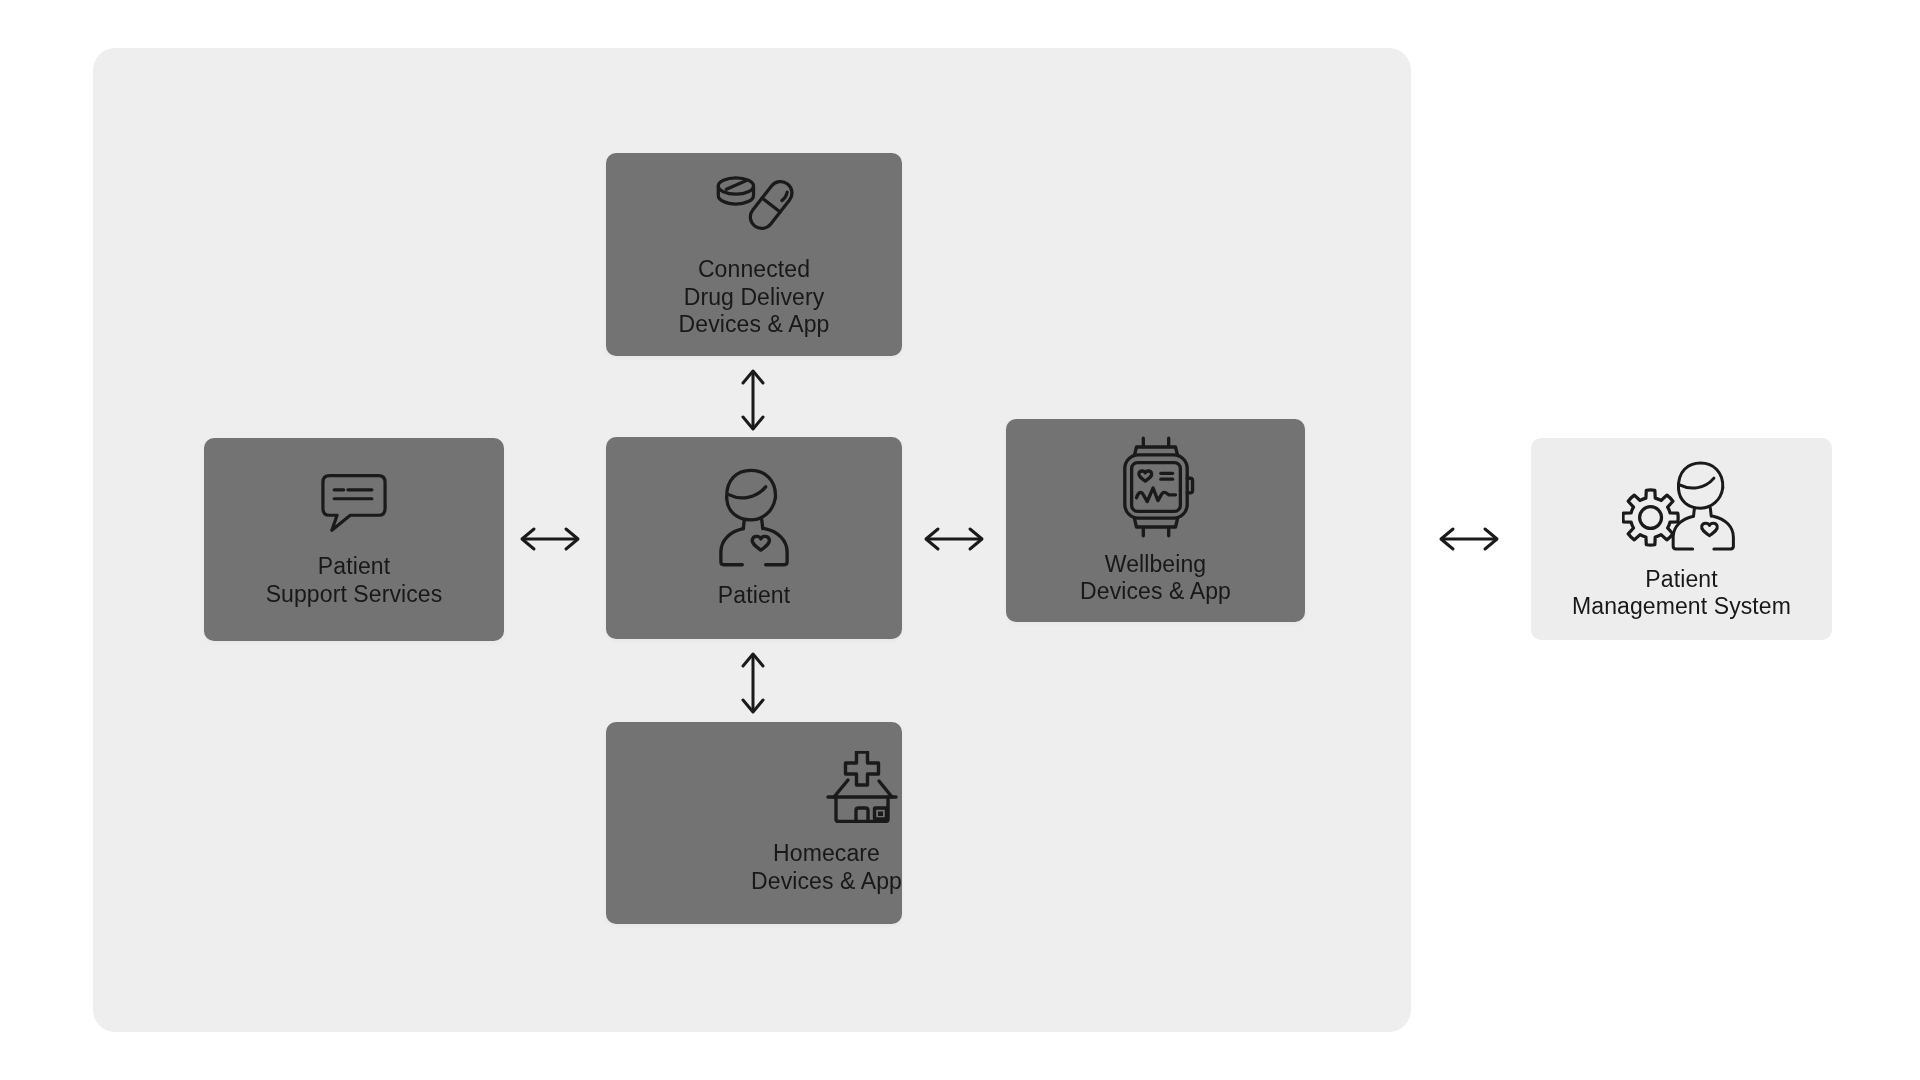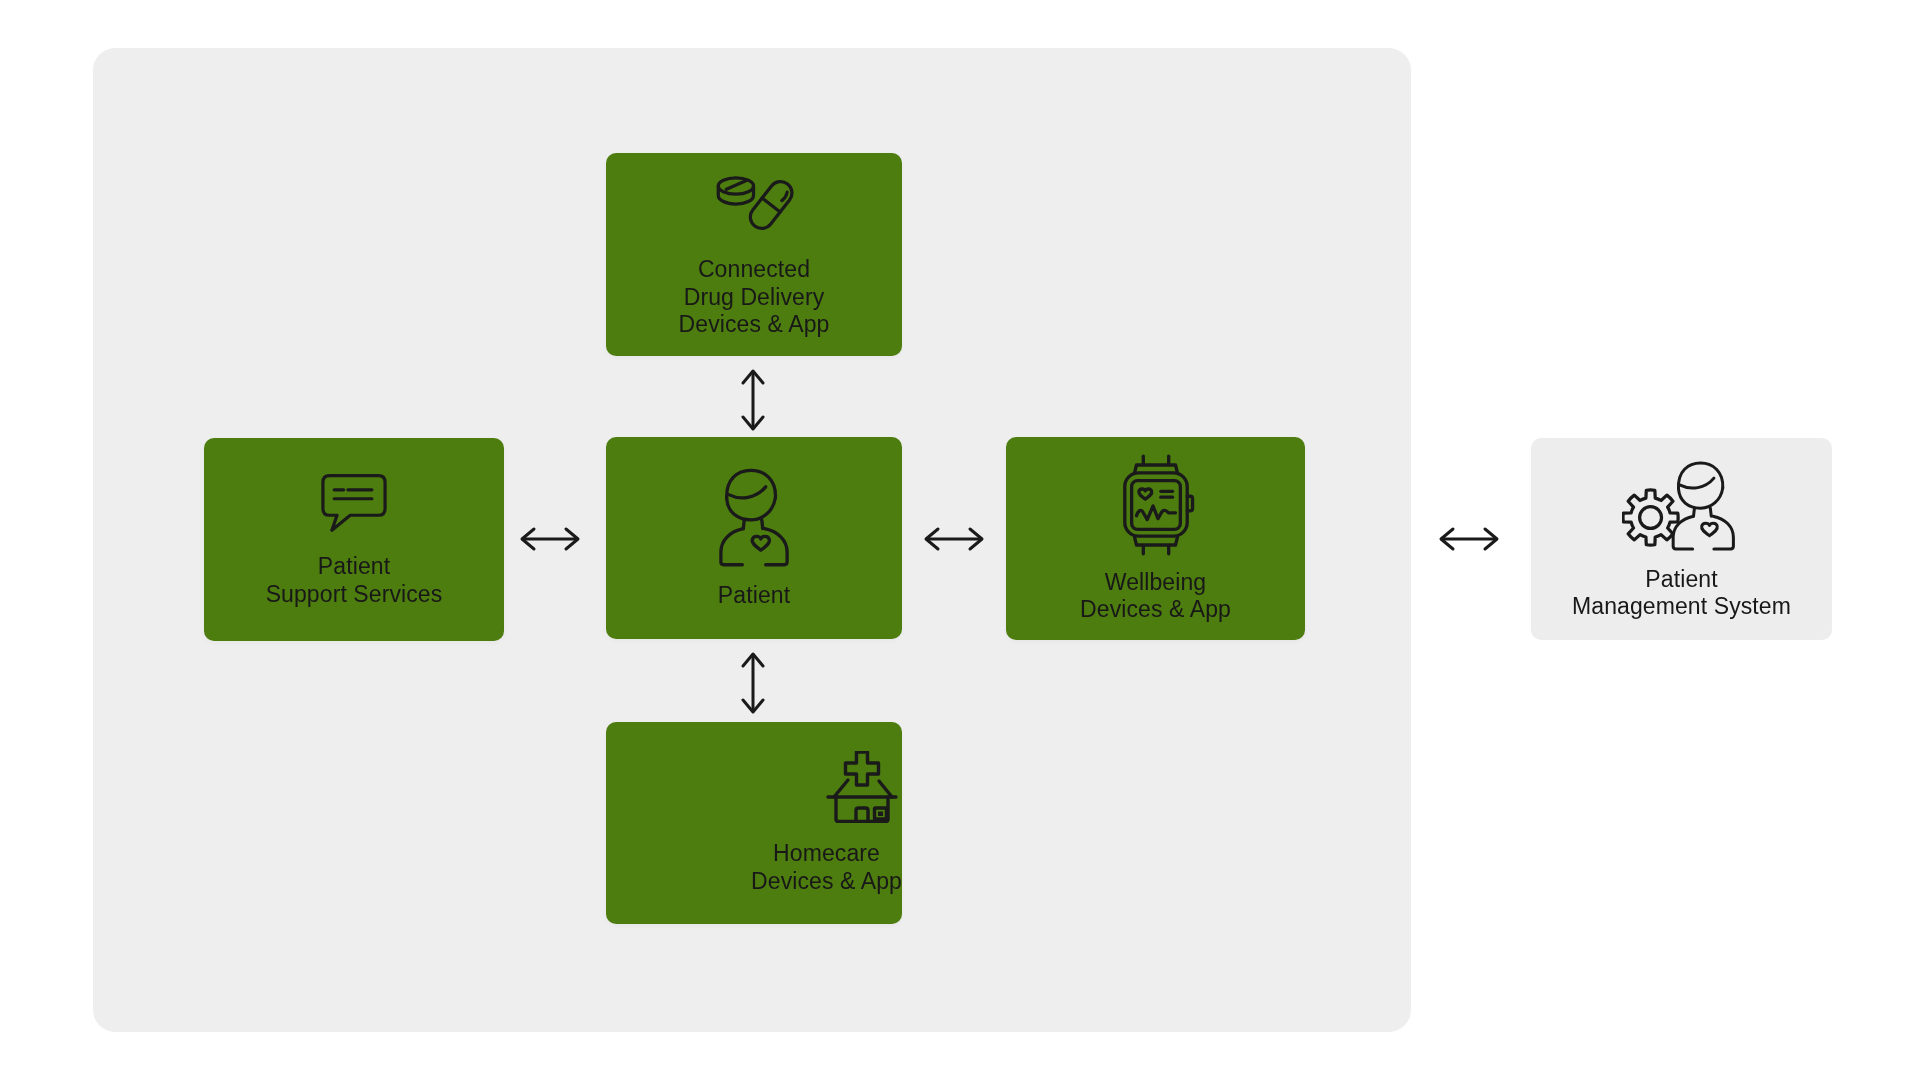--- a/index.html
+++ b/index.html
@@ -1,37 +1,37 @@
 <!DOCTYPE html>
 <html><head>
 <meta charset="utf-8">
 <style>
   html,body{margin:0;padding:0;background:#ffffff;}
   .page{position:relative;width:1920px;height:1080px;background:#ffffff;overflow:hidden;
         font-family:"Liberation Sans", sans-serif;color:#181818;}
   .panel{position:absolute;left:93px;top:48px;width:1318px;height:984px;
          background:#eeeeee;border-radius:22px;}
   .card{position:absolute;display:flex;flex-direction:column;align-items:center;
-        justify-content:center;background:#4d7c0f;border-radius:10px;
+        justify-content:center;background:#737373;border-radius:10px;
         box-shadow:0 2px 5px rgba(0,0,0,0.03);text-align:center;}
   .card.gray{background:#ededed;box-shadow:none;}
   .card .label{font-size:23px;line-height:27.5px;white-space:pre-line;
                color:#181818;letter-spacing:.1px;}
   .icon{display:block;}
   .icon *{stroke:#1a1a1a;stroke-width:3.4;fill:none;
           stroke-linecap:round;stroke-linejoin:round;}
   .icon .fillDark{fill:#1a1a1a;stroke:none;}
   .icon .occlude{fill:#ededed;}
   .arrow{position:absolute;}
   .arrow *{stroke:#1a1a1a;stroke-width:3;fill:none;stroke-linecap:round;stroke-linejoin:round;}
   
   #card-drug      {left:606px;top:153px;width:296px;height:203px;gap:16px;}
   #card-support   {left:204px;top:438px;width:300px;height:203px;gap:18px;}
   #card-patient   {left:606px;top:437px;width:296px;height:202px;gap:13px;}
-  #card-wellbeing {left:1006px;top:437px;width:299px;height:203px;gap:13px;}
+  #card-wellbeing {left:1006px;top:419px;width:299px;height:203px;gap:13px;}
   #card-homecare  {left:606px;top:722px;width:296px;height:202px;gap:17px;align-items:flex-end;}
   #card-pms       {left:1531px;top:438px;width:301px;height:202px;gap:8px;}
   .defs{position:absolute;width:0;height:0;overflow:hidden;}
 </style>
 </head>
 <body>
 
 <svg class="defs" aria-hidden="true">
   <defs>
     <g id="person-shape">

